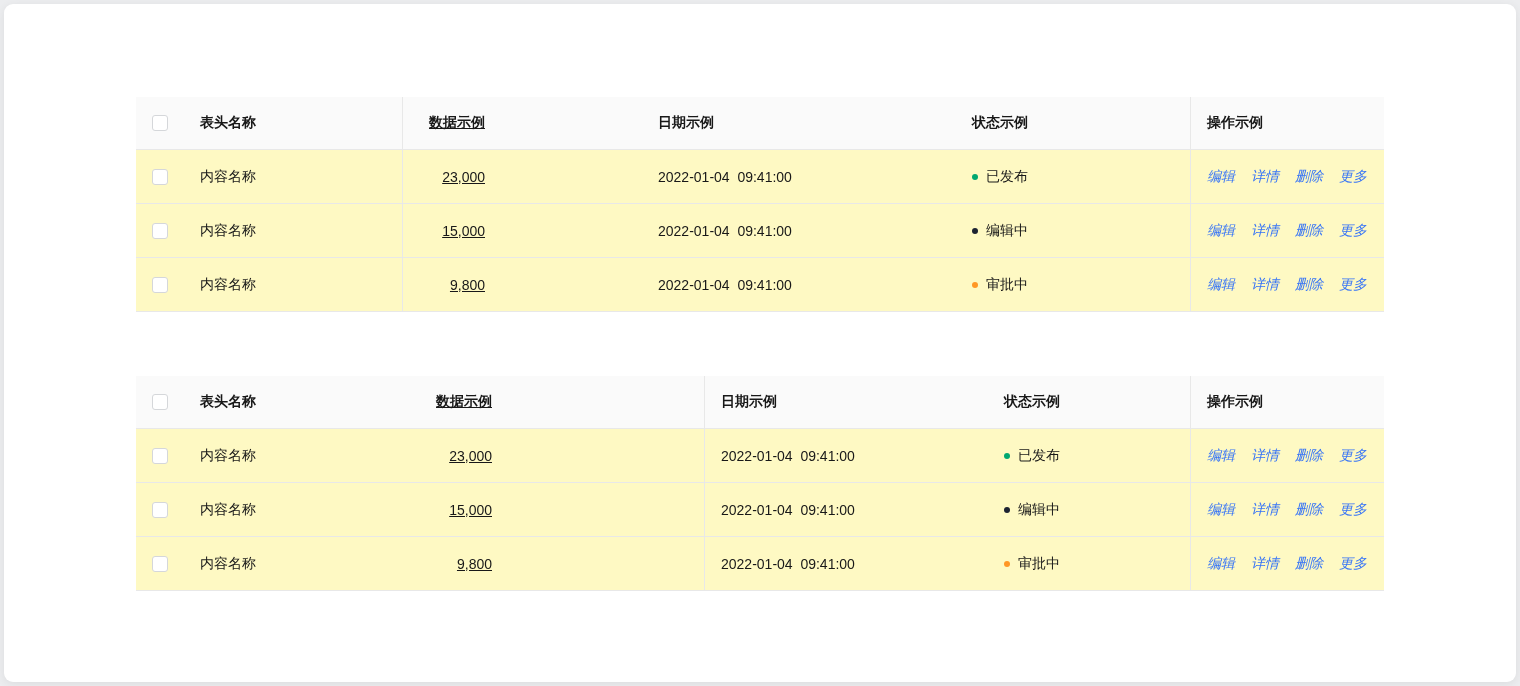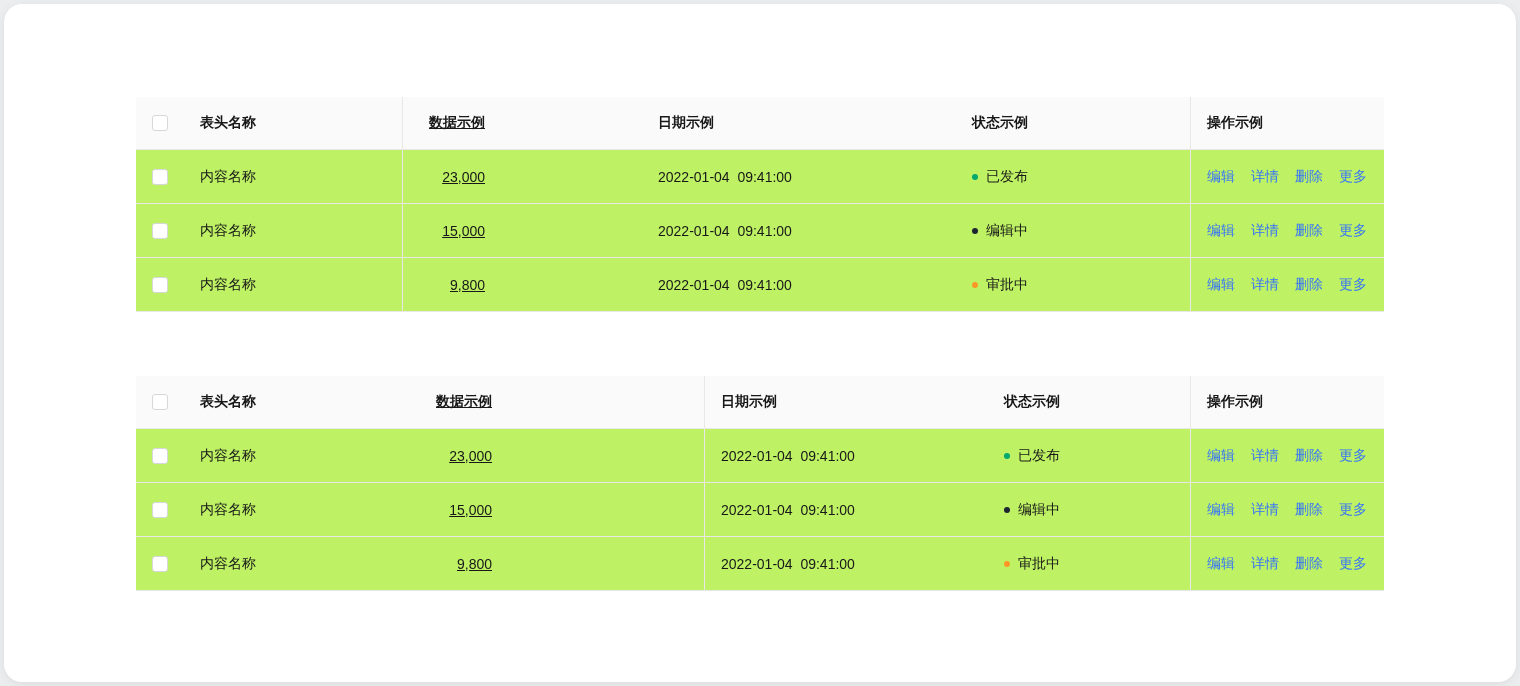--- a/index.html
+++ b/index.html
@@ -17,30 +17,30 @@
     font-family:"Liberation Sans","DejaVu Sans",sans-serif;
     font-size:14px;
     color:var(--text);
     position:relative;
   }
   .card{
     position:absolute;
     left:4px;top:4px;
     width:1512px;height:678px;
     background:var(--card-bg);
-    border-radius:18px;
+    border-radius:9px;
     box-shadow:0 2px 10px rgba(0,0,0,.07);
   }
   .tbl{position:absolute;left:132px;width:1248px;}
   .t0{top:93px;}
   .t1{top:372px;}
   .tr{
     display:flex;
     height:54px;
-    background:#bef264;
+    background:#fef9c3;
     border-bottom:1px solid var(--border);
     align-items:stretch;
   }
   .th-row{
     height:53px;
     background:var(--header-bg);
   }
   .th-row .cell{font-weight:600;}
   .cell{
     display:flex;
@@ -82,20 +82,21 @@
     border-radius:50%;
     margin-right:8px;
     flex:none;
   }
   .lnk{
     color:var(--link);
     text-decoration:none;
     cursor:pointer;
     margin-right:16px;
     white-space:nowrap;
+    font-style:italic;
   }
   .lnk:last-child{margin-right:8px;}
 </style>
 </head>
 <body>
 
 <div class="card">
 
   <div class="tbl t0">
     <div class="tr th-row">

